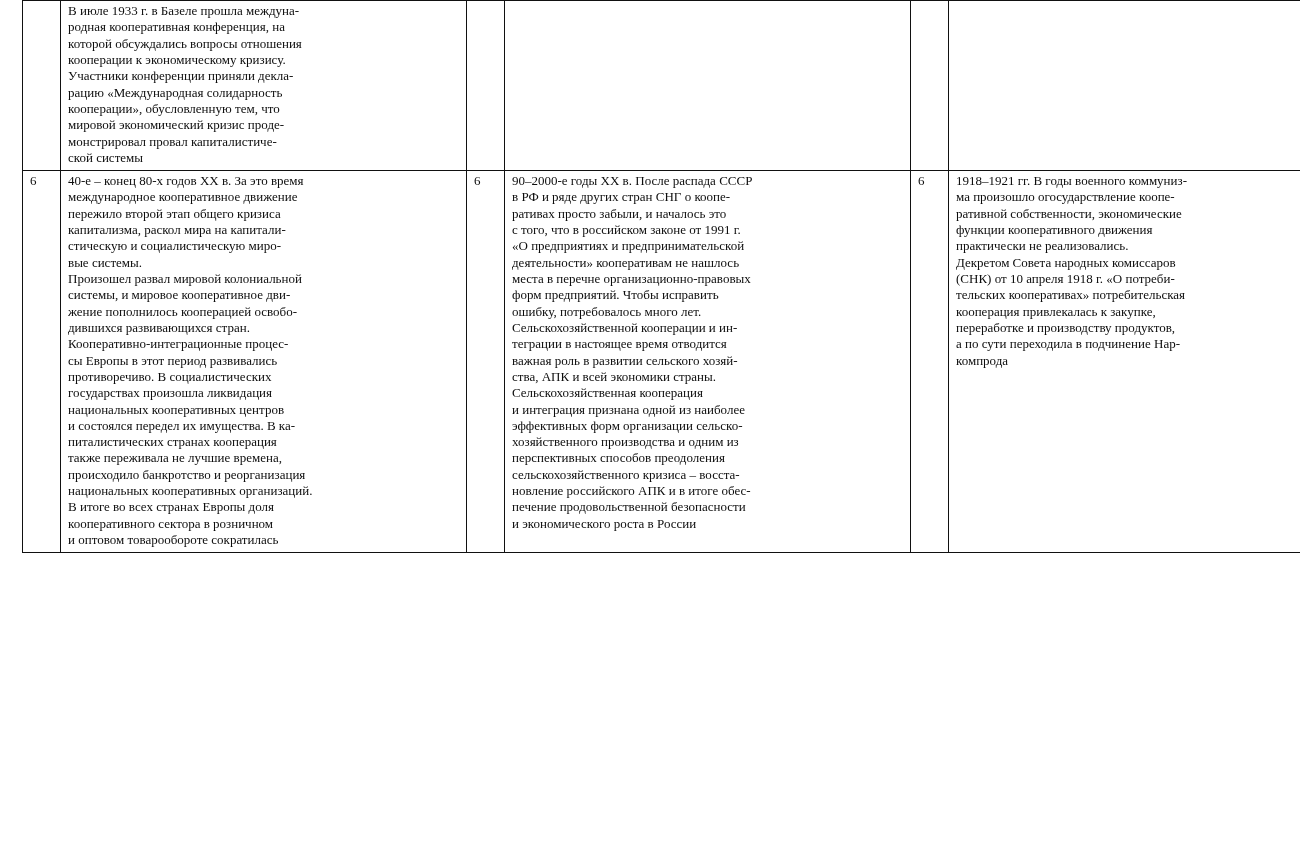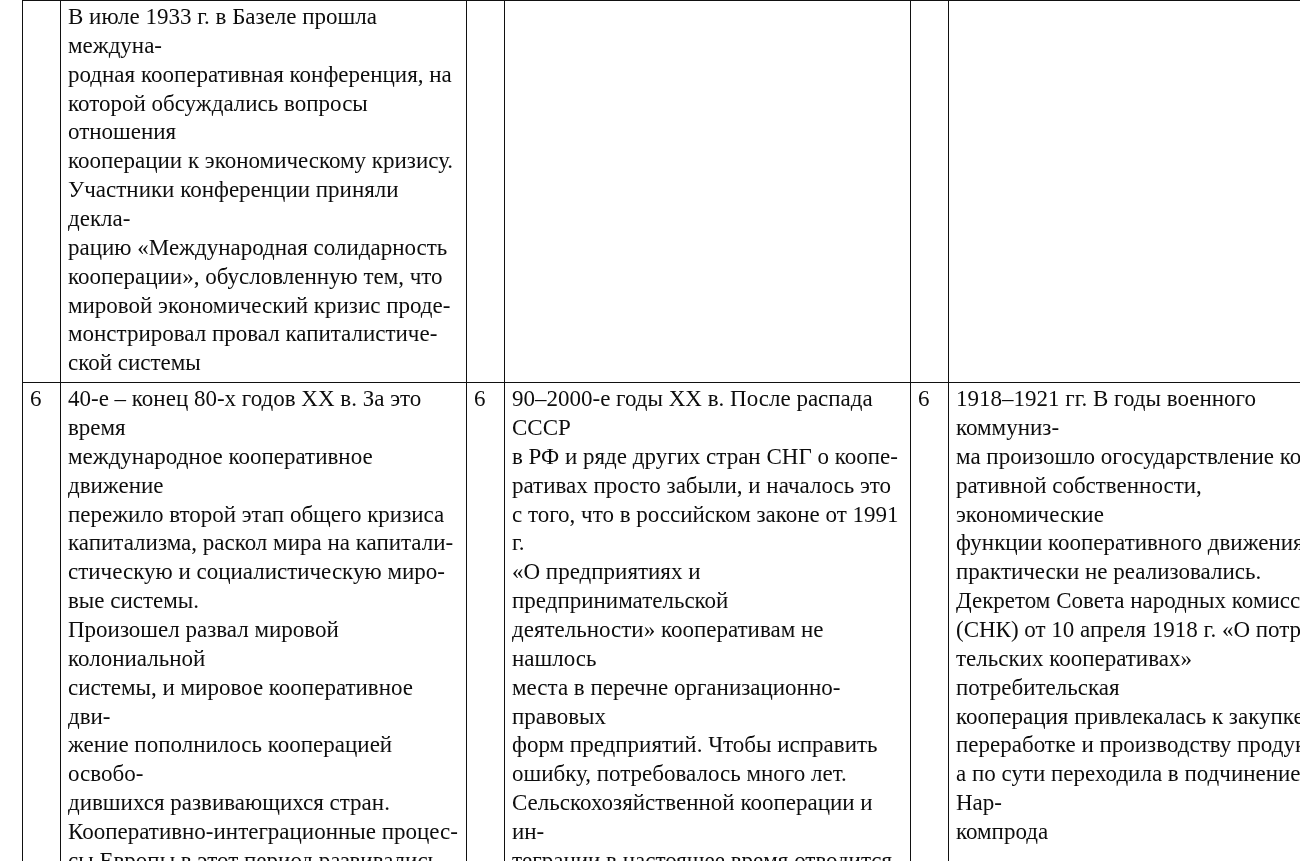--- a/index.html
+++ b/index.html
@@ -24,21 +24,21 @@
     border-collapse: collapse;
     table-layout: fixed;
     margin-left: 22px;
     margin-top: 0px;
     width: 1256px;
   }
   table.doc-table td {
     border: 1.6px solid #111;
     vertical-align: top;
     padding: 2px 6px 4px 7px;
-    font-size: 23px;
+    font-size: 13px;
     line-height: 1.255;
     font-family: "Liberation Serif", serif;
   }
   td.num {
     text-align: left;
     width: 24px;
     padding-left: 7px;
     padding-right: 4px;
   }
   td.txt {

